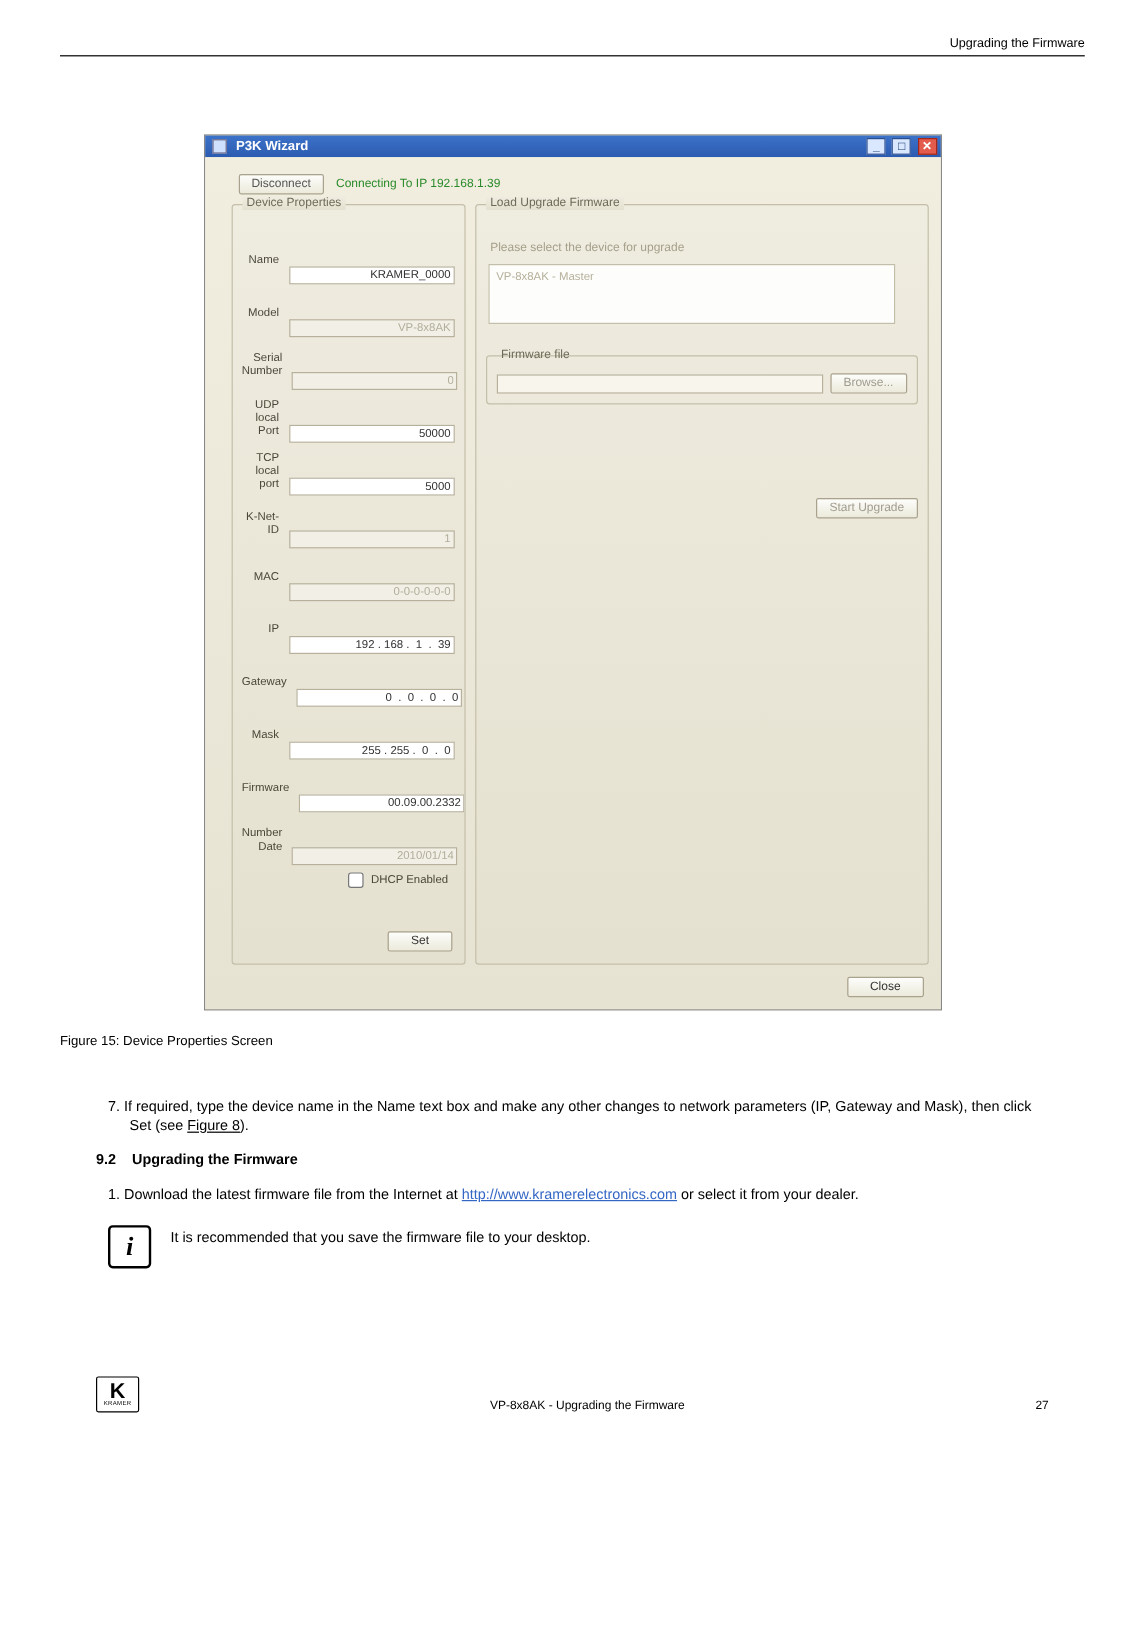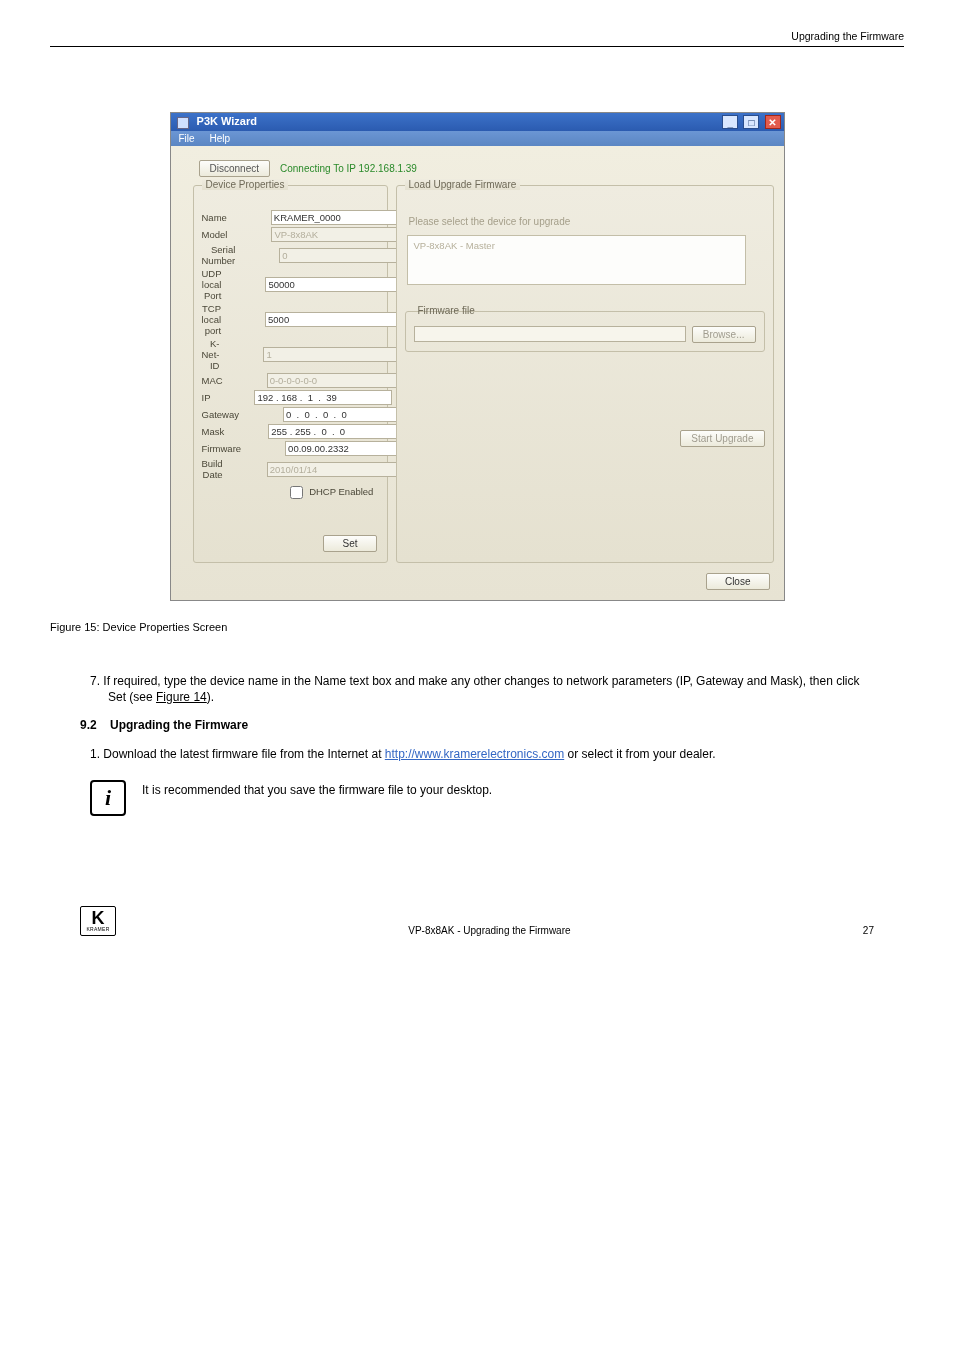--- a/index.html
+++ b/index.html
@@ -77,31 +77,32 @@
     position:relative;
     padding:10px 8px 10px 8px;
     background: linear-gradient(#efece0,#e5e1d0);
   }
   .panel .legend {
     position:absolute;top:-7px;left:8px;
     background:inherit;padding:0 4px;font-size:10px;color:#6f6a58;
   }
   .leftpanel { width: 195px; min-height: 330px; }
   .rightpanel { flex:1; min-height: 330px; display:flex;flex-direction:column; }
-  .proprow { display:flex; align-items:center; margin:2px 0;gap:36px; }
+  .proprow { display:flex; align-items:center; margin:2px 0; }
   .proplabel { width:80px; text-align:right; padding-right:8px; color:#4a4738; font-size:9.5px;}
   .propinput {
     flex:1;
     border:1px solid #b7b19c;
     background:#fff;
-    text-align:left;
+    text-align:right;
     font-size:9.5px;
     padding:1px 2px;
     color:#333;
     height:15px;
+    margin-top:27px;
   }
   .propinput.dis { background:#f2f0e6; color:#b3ae9c; }
   .checkbox-row { margin:6px 0 0 88px; font-size:9.5px; color:#4a4738; }
   .checkbox-row input { vertical-align:middle; margin-right:4px; }
   .setrow { text-align:right; margin-top:36px; padding-right:2px;}
   .firmwarehint { color:#a59f8a; font-size:10px; margin:6px 0 6px 4px; }
   .devicebox {
     border:1px solid #c3bea8;
     background:#fdfdfb;
     height:50px;
@@ -111,21 +112,21 @@
     font-size:9.5px;
   }
   .subpanel {
     border:1px solid #c4bfa9;
     border-radius:3px;
     position:relative;
     padding:14px 8px 8px 8px;
     margin-top:6px;
   }
   .subpanel .legend { top:-7px; }
-  .filerow { display:flex; gap:6px; align-items:flex-start;}
+  .filerow { display:flex; gap:6px; align-items:flex-end;}
   .fileinput {
     flex:1;border:1px solid #b7b19c;background:#f7f5ec;height:16px;
   }
   .upgrade-row { text-align:right; margin-top:78px;}
   .closerow { text-align:right; margin-top:10px; padding-right:4px;}
   .closerow .btn { padding:2px 18px; color:#333;}
 
   .caption { text-align:left; font-size:11px; margin:12px 0 40px 0; }
   .bodytext p { font-size:12px; margin:0 30px 12px 30px; line-height:1.35; }
   .bodytext p.indent { padding-left: 28px; text-indent:-18px; }
@@ -169,24 +170,20 @@
       <div>
         <span class="ticon"></span>
         <span>P3K Wizard</span>
       </div>
       <div class="controls">
         <span>_</span>
         <span>□</span>
         <span class="close">✕</span>
       </div>
     </div>
-    <div class="menubar">
-      <span>File</span>
-      <span>Help</span>
-    </div>
     <div class="body-area">
       <div class="toprow">
         <button class="btn">Disconnect</button>
         <span class="statusok">Connecting To IP 192.168.1.39</span>
       </div>
 
       <div class="columns">
 
         <div class="panel leftpanel">
           <span class="legend">Device Properties</span>
@@ -230,21 +227,21 @@
             </div>
           <div class="proprow">
               <div class="proplabel">Mask</div>
               <input class="propinput" value="255 . 255 .  0  .  0" style="">
             </div>
           <div class="proprow">
               <div class="proplabel">Firmware</div>
               <input class="propinput" value="00.09.00.2332" style="">
             </div>
           <div class="proprow">
-              <div class="proplabel">Build Date</div>
+              <div class="proplabel">Number Date</div>
               <input class="propinput dis" disabled="" value="2010/01/14" style="">
             </div>
 
           <div class="checkbox-row">
             <input type="checkbox" style="">
             <span>DHCP Enabled</span>
           </div>
           <div class="setrow">
             <button class="btn" style="padding:2px 18px;color:#333;">Set</button>
           </div>
@@ -273,21 +270,21 @@
       <div class="closerow">
         <button class="btn">Close</button>
       </div>
     </div>
   </div>
 
   <div class="caption">Figure 15: Device Properties Screen</div>
 
   <div class="bodytext">
     <p class="indent">
-      <span>7.  If required, type the device name in the Name text box and make any other changes to network parameters (IP, Gateway and Mask), then click Set (see </span><u>Figure 14</u><span>).</span>
+      <span>7.  If required, type the device name in the Name text box and make any other changes to network parameters (IP, Gateway and Mask), then click Set (see </span><u>Figure 8</u><span>).</span>
     </p>
 
     <p class="sectnum">
       <span>9.2</span>&nbsp;&nbsp;&nbsp;&nbsp;<span>Upgrading the Firmware</span>
     </p>
 
     <p class="indent">
       <span>1.  Download the latest firmware file from the Internet at </span><a href="#">http://www.kramerelectronics.com</a><span> or select it from your dealer.</span>
     </p>
 

